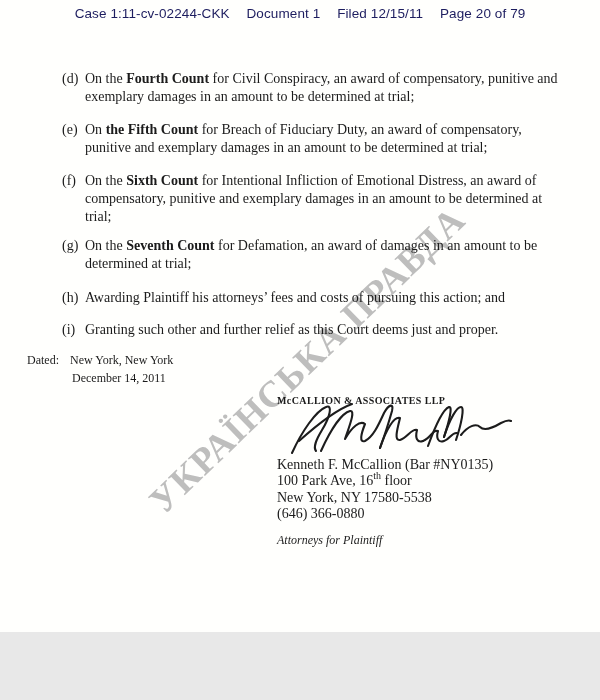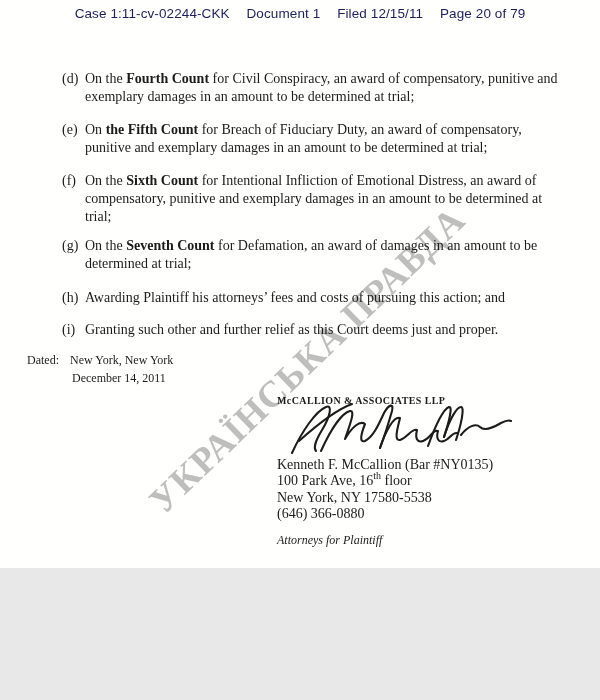--- a/index.html
+++ b/index.html
@@ -1,21 +1,21 @@
 <!DOCTYPE html>
 <html><head>
 <meta charset="utf-8">
 <style>
   html, body { margin: 0; padding: 0; }
   body { background: #e8e8e8; }
 
   .page {
     position: relative;
     width: 600px;
-    height: 568px;
+    height: 632px;
     margin: 0 auto;
     background: #fffffd;
     font-family: "Liberation Serif", "DejaVu Serif", serif;
     color: #1b1b1b;
     overflow: hidden;
   }
 
   
   .ecf-header {
     position: absolute;

